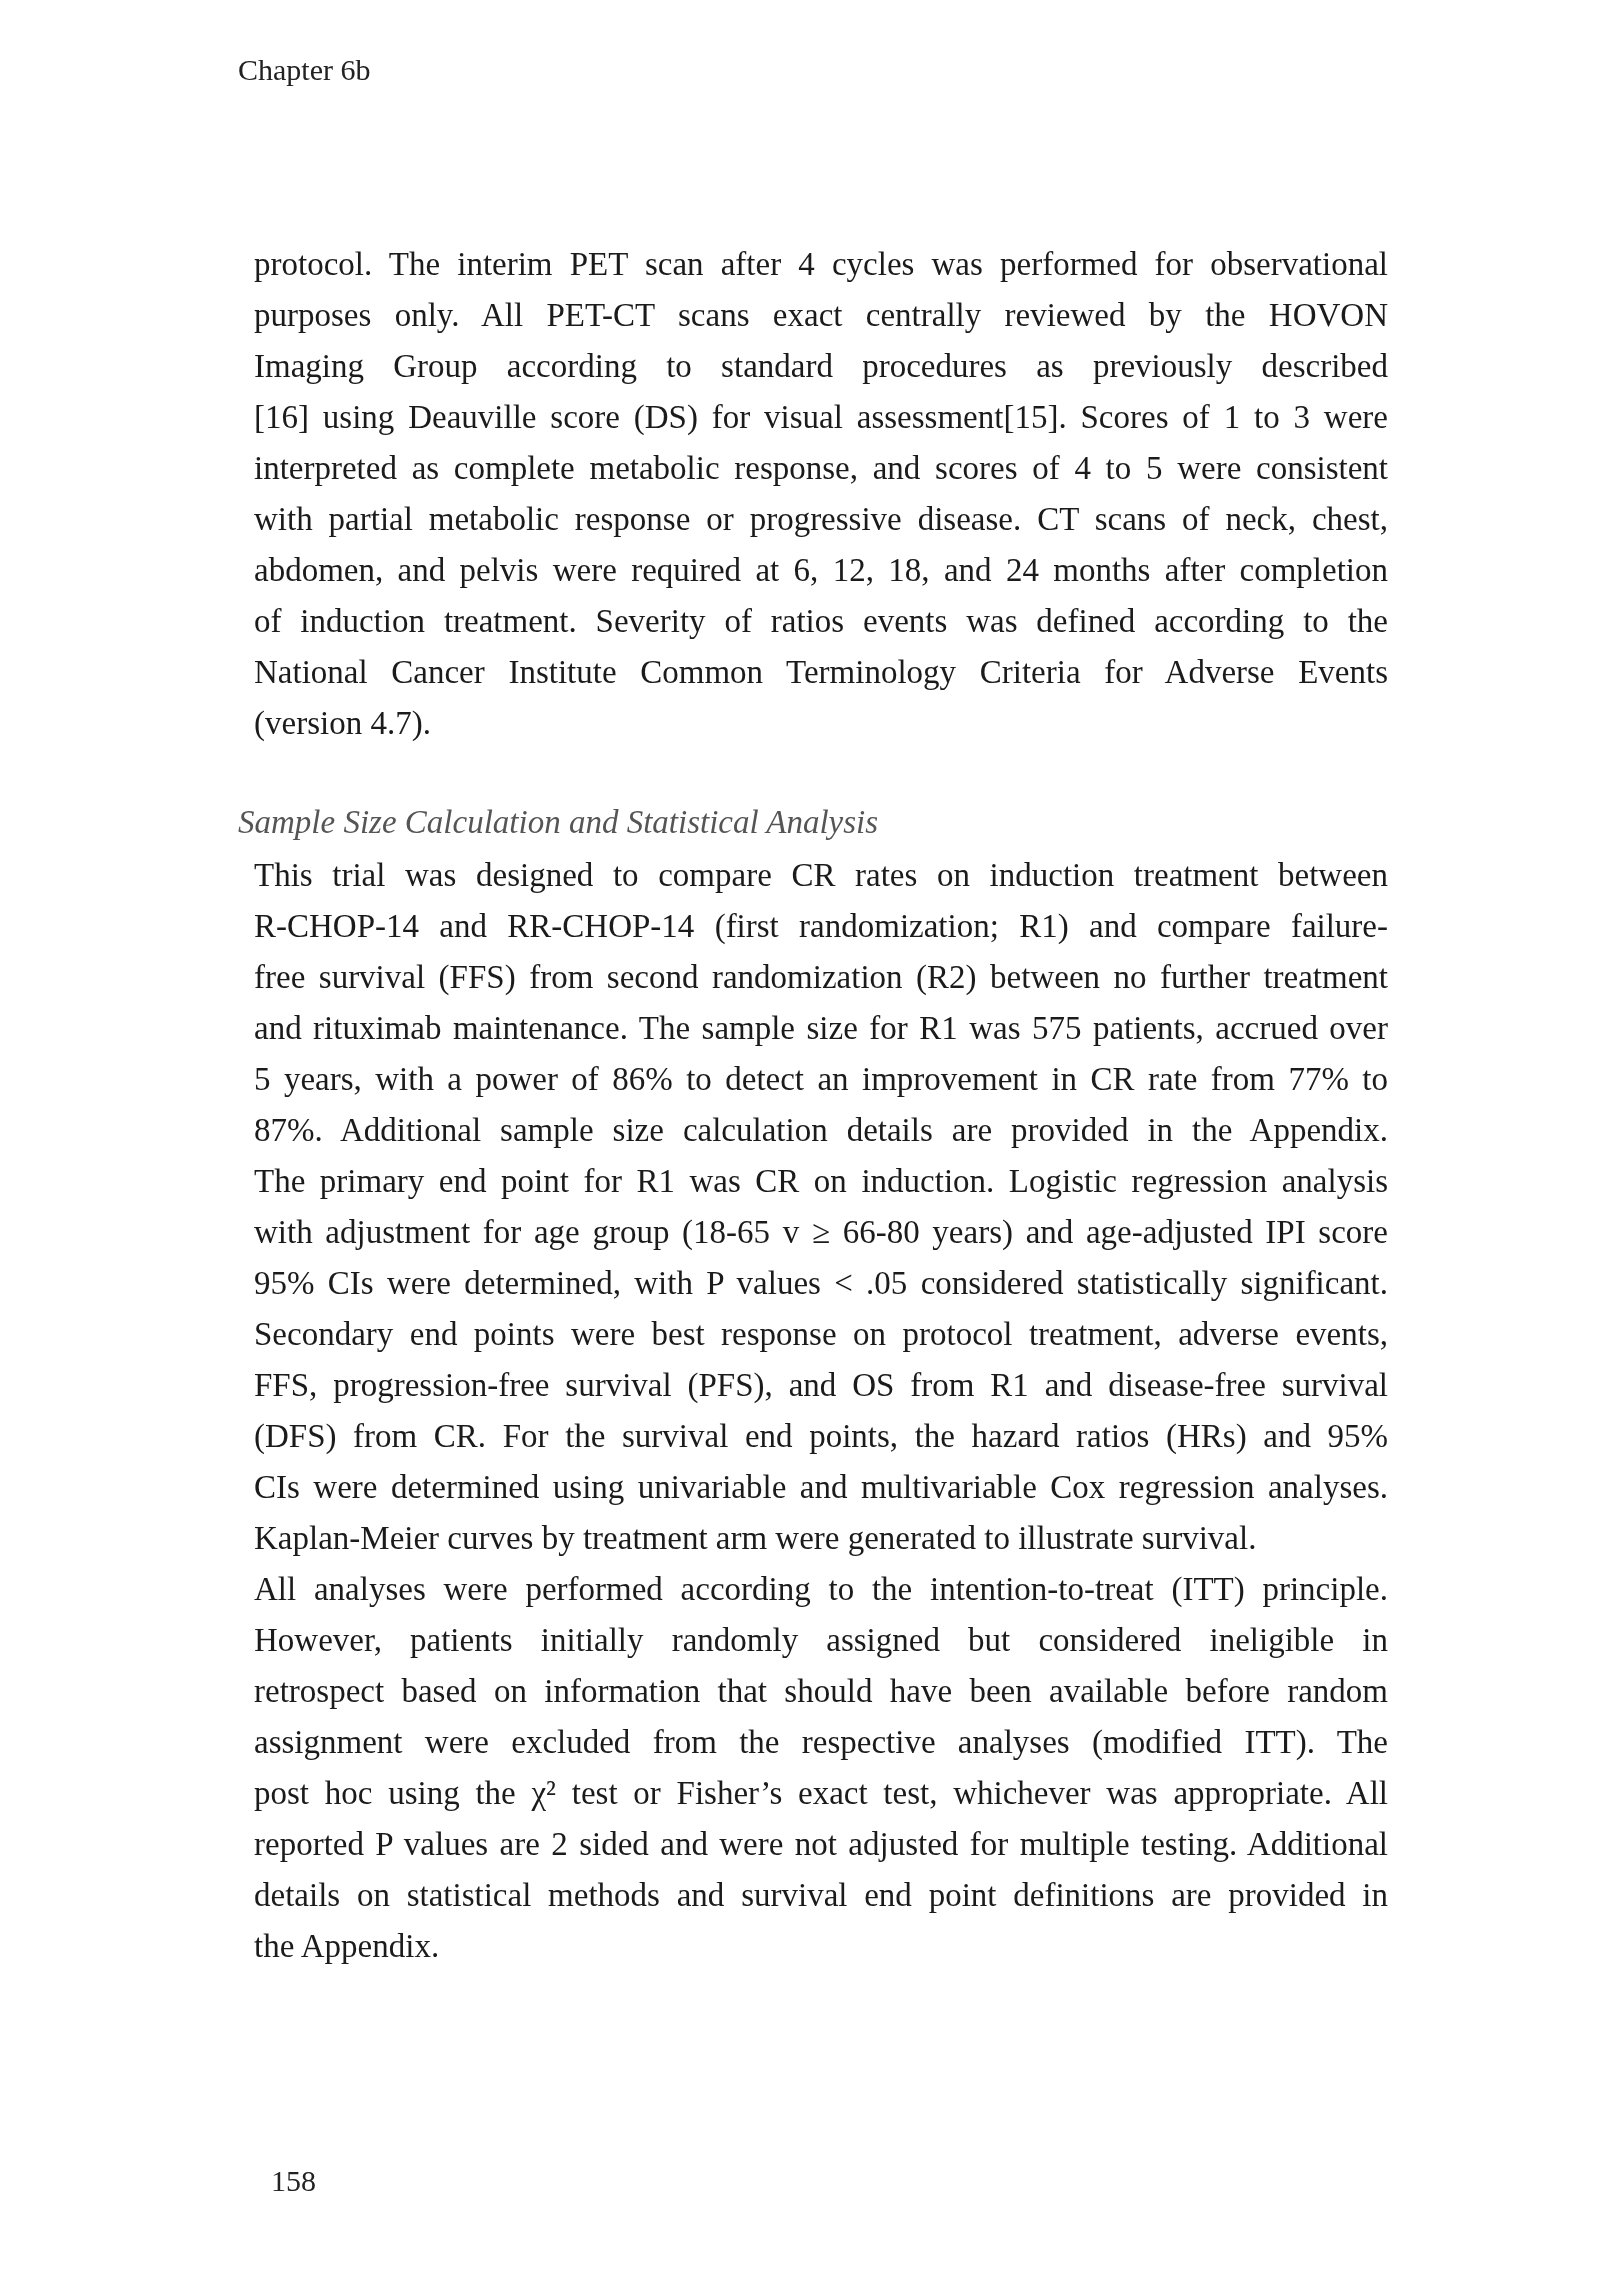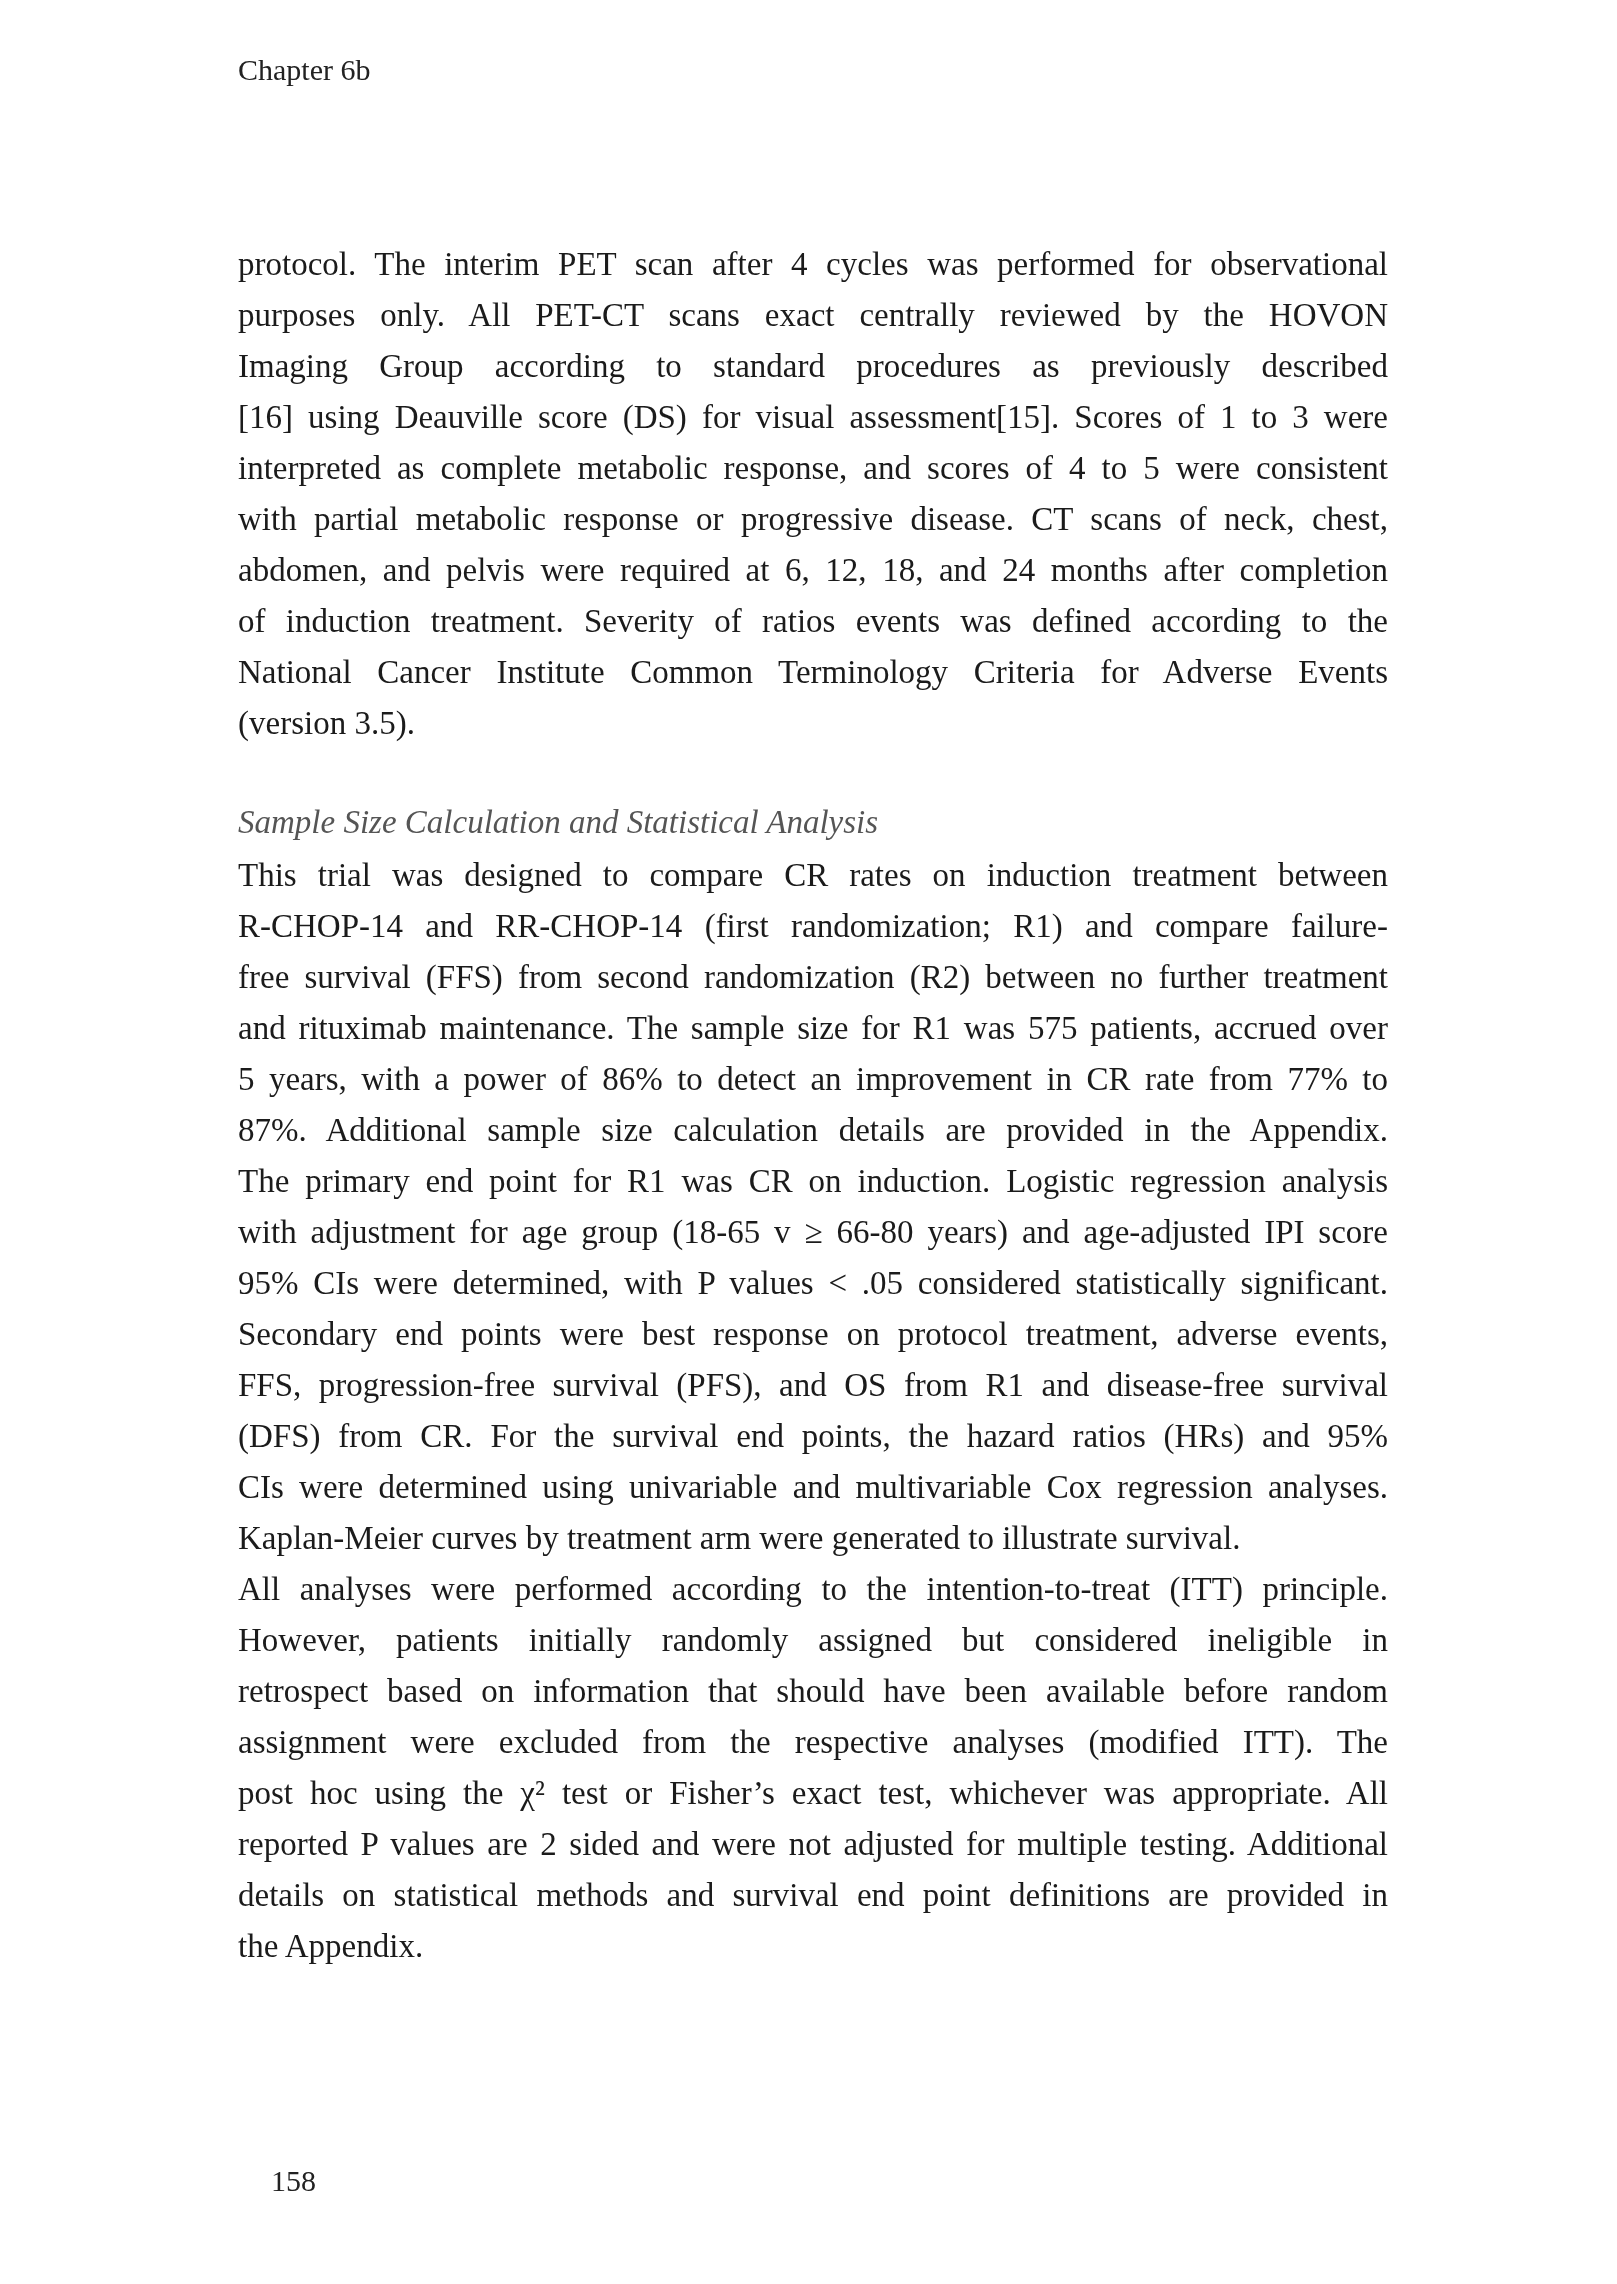--- a/index.html
+++ b/index.html
@@ -31,20 +31,21 @@
       font-size: 33px;
       line-height: 51px;
       text-align: justify;
       color: #1b1b1b;
     }
     .text-block .line {
       display: block;
       text-align: justify;
       text-align-last: justify;
       white-space: nowrap;
+      margin-left: 16px;
     }
     .text-block .line.last {
       text-align-last: left;
     }
     .text-block .line span.inner {
       display: inline-block;
       width: 100%;
       white-space: normal;
       text-align: justify;
       text-align-last: justify;
@@ -81,21 +82,21 @@
 <div class="text-block" id="block-1">
   <span class="line"><span class="inner">protocol. The interim PET scan after 4 cycles was performed for observational</span></span>
   <span class="line"><span class="inner">purposes only. All PET-CT scans exact centrally reviewed by the HOVON</span></span>
   <span class="line"><span class="inner">Imaging Group according to standard procedures as previously described</span></span>
   <span class="line"><span class="inner">[16] using Deauville score (DS) for visual assessment[15]. Scores of 1 to 3 were</span></span>
   <span class="line"><span class="inner">interpreted as complete metabolic response, and scores of 4 to 5 were consistent</span></span>
   <span class="line"><span class="inner">with partial metabolic response or progressive disease. CT scans of neck, chest,</span></span>
   <span class="line"><span class="inner">abdomen, and pelvis were required at 6, 12, 18, and 24 months after completion</span></span>
   <span class="line"><span class="inner">of induction treatment. Severity of ratios events was defined according to the</span></span>
   <span class="line"><span class="inner">National Cancer Institute Common Terminology Criteria for Adverse Events</span></span>
-  <span class="line last"><span class="inner">(version 3.5).</span></span>
+  <span class="line last"><span class="inner">(version 4.7).</span></span>
 </div>
 
 <div class="section-heading">Sample Size Calculation and Statistical Analysis</div>
 
 <div class="text-block" id="block-2">
   <span class="line"><span class="inner">This trial was designed to compare CR rates on induction treatment between</span></span>
   <span class="line"><span class="inner">R-CHOP-14 and RR-CHOP-14 (first randomization; R1) and compare failure-</span></span>
   <span class="line"><span class="inner">free survival (FFS) from second randomization (R2) between no further treatment</span></span>
   <span class="line"><span class="inner">and rituximab maintenance. The sample size for R1 was 575 patients, accrued over</span></span>
   <span class="line"><span class="inner">5 years, with a power of 86% to detect an improvement in CR rate from 77% to</span></span>

